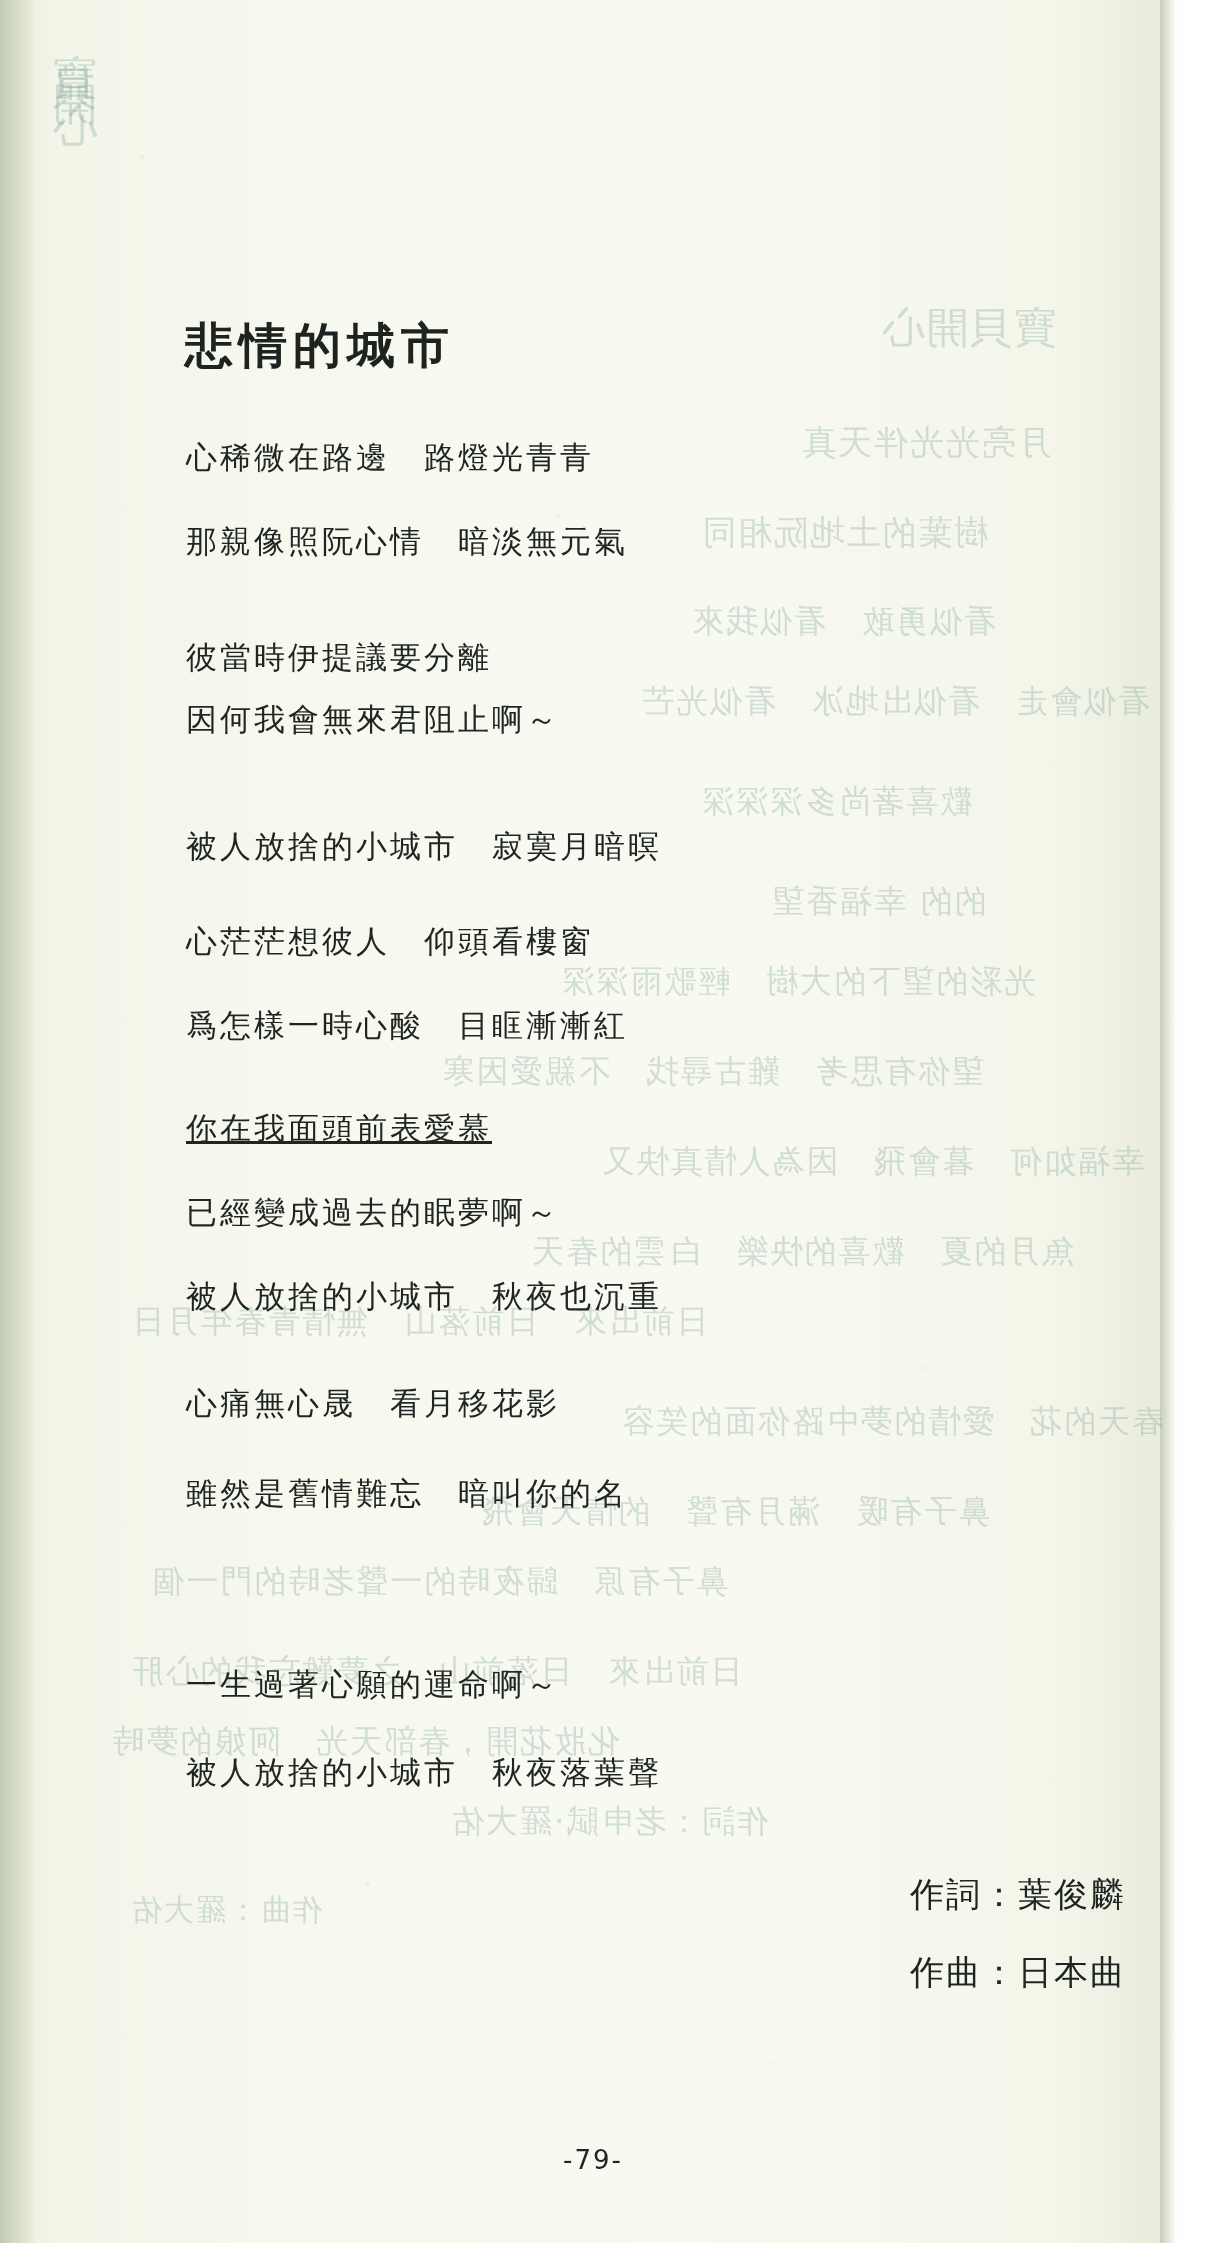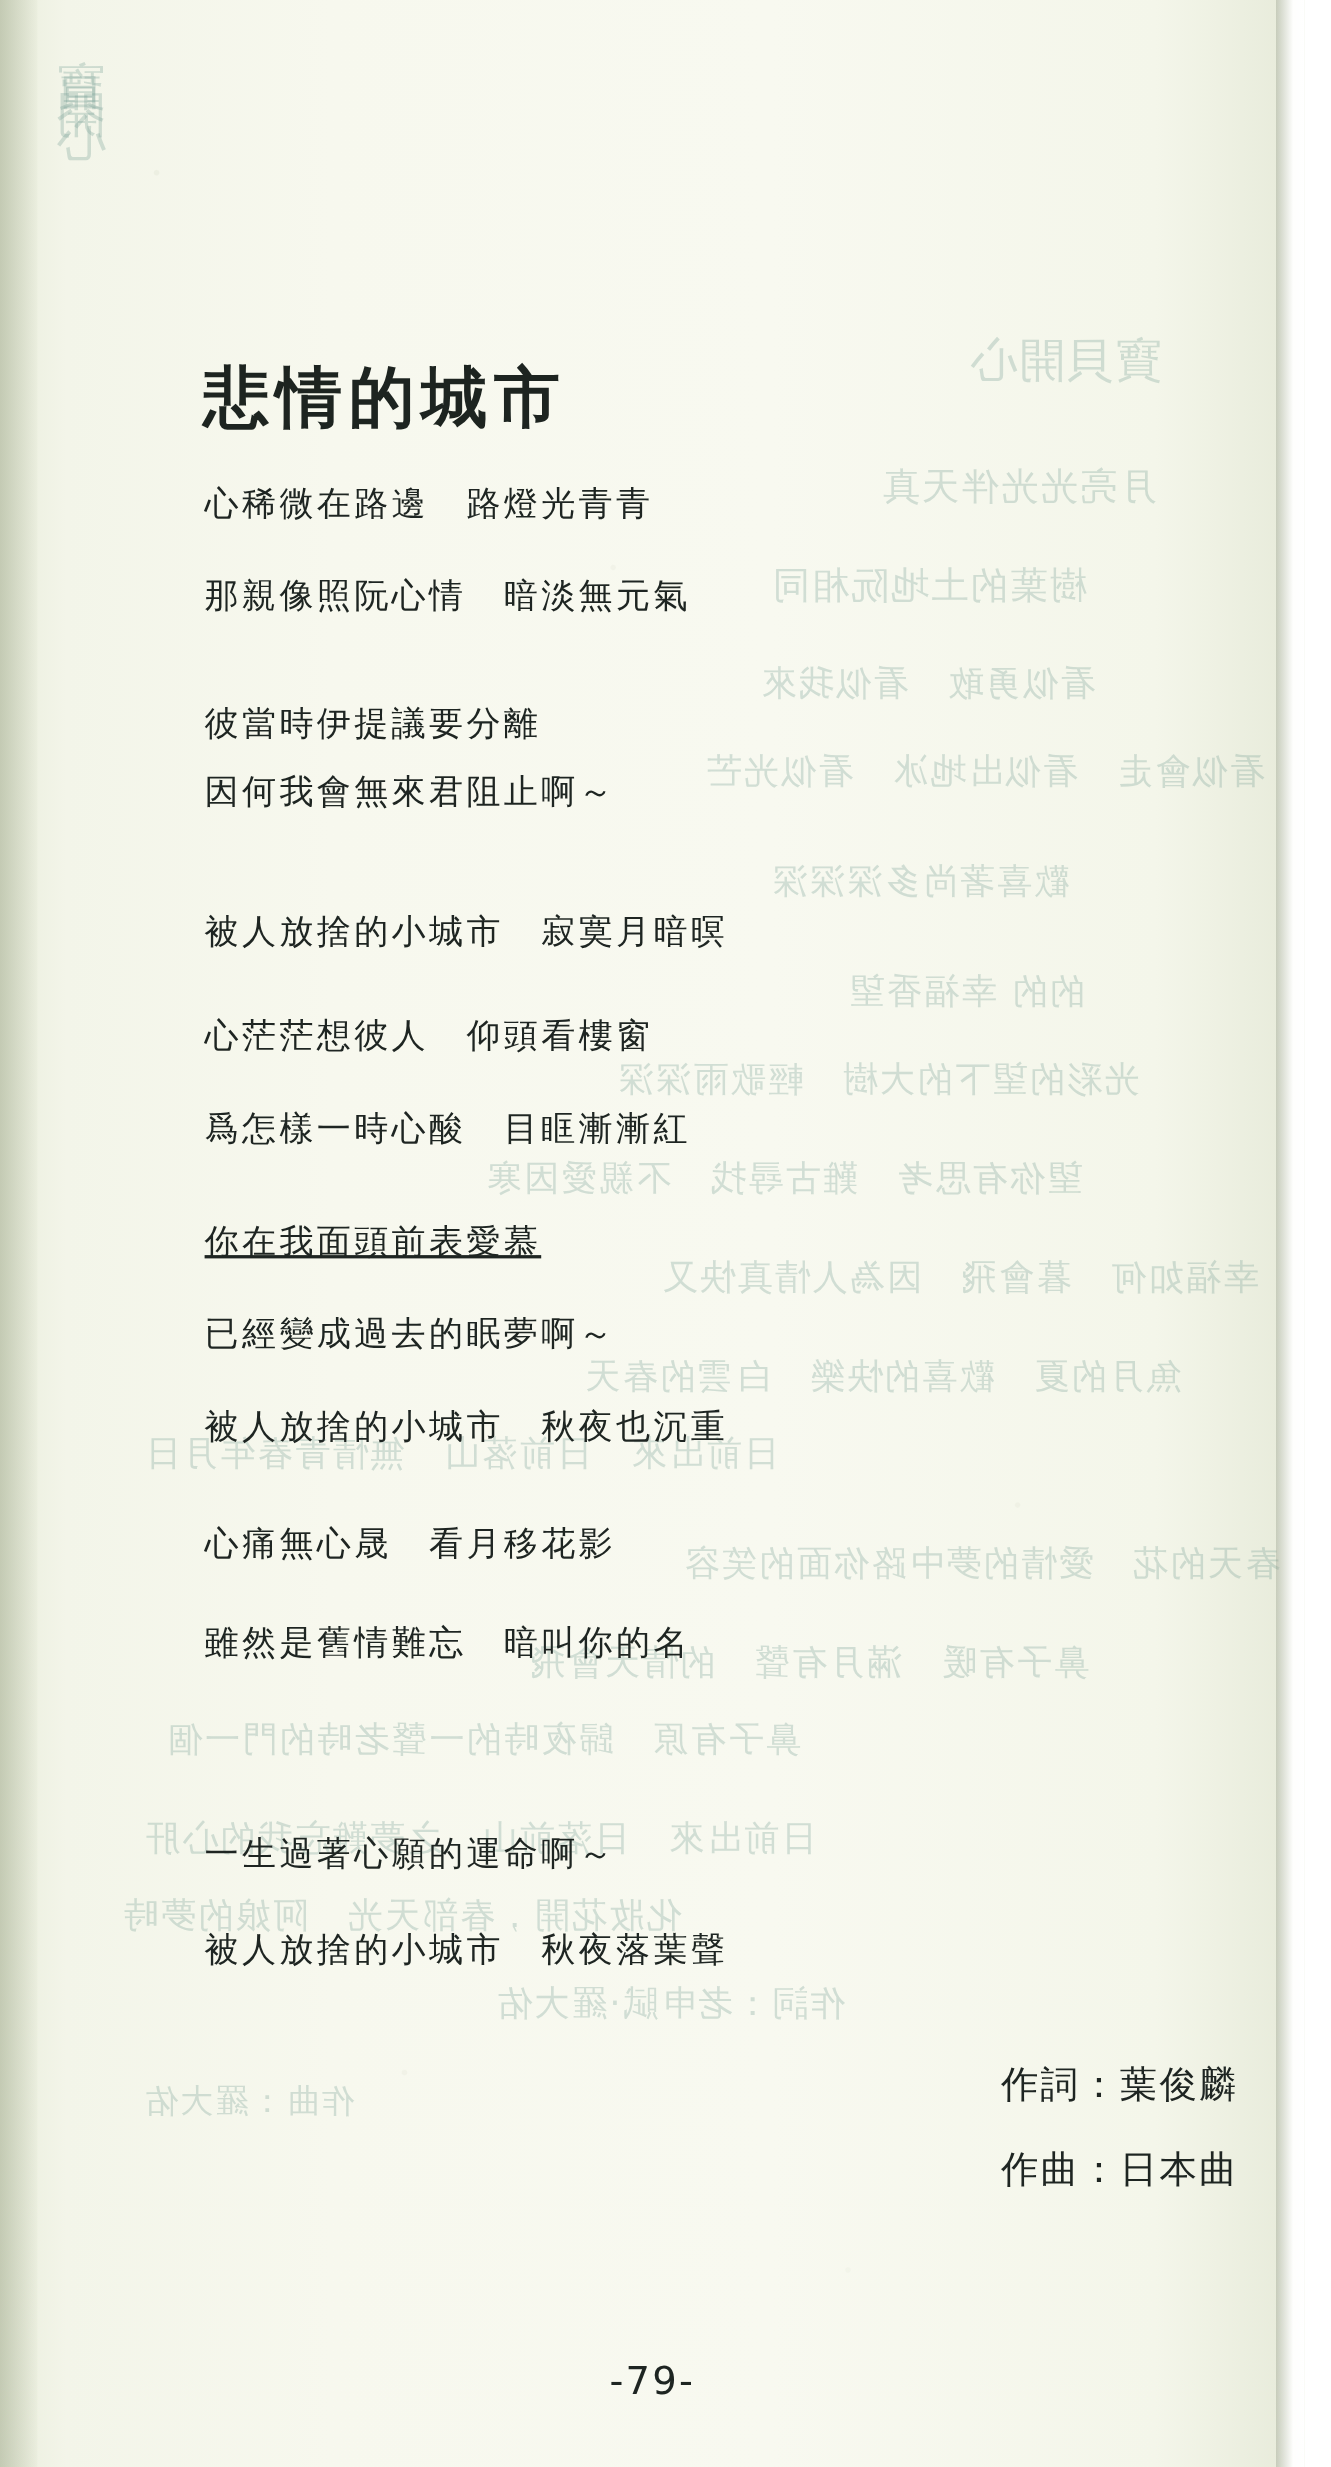--- a/index.html
+++ b/index.html
@@ -66,21 +66,21 @@
   
   #content {
     position: absolute;
     left: 0; top: 0;
     width: 1186px; height: 2243px;
   }
   #song-title {
     position: absolute;
     left: 185px;
     top: 282px;
-    font-size: 60px;
+    font-size: 48px;
     font-weight: bold;
     color: #1d2420;
     letter-spacing: 6px;
     white-space: nowrap;
   }
   .lyric-line {
     position: absolute;
     left: 186px;
     font-size: 31px;
     color: #1e2522;
@@ -94,21 +94,21 @@
     color: #1e2522;
     letter-spacing: 2px;
     white-space: nowrap;
   }
   #page-number {
     position: absolute;
     left: 0;
     width: 1186px;
     top: 2145px;
     text-align: center;
-    font-size: 35px;
+    font-size: 26px;
     color: #1e2522;
     letter-spacing: 2px;
   }
   
   #grain {
     position: absolute;
     left: 0; top: 0; width: 1186px; height: 2243px;
     opacity: 0.30;
     background-image:
       radial-gradient(circle at 12% 7%, rgba(140,150,120,0.25) 0 2px, transparent 3px),

